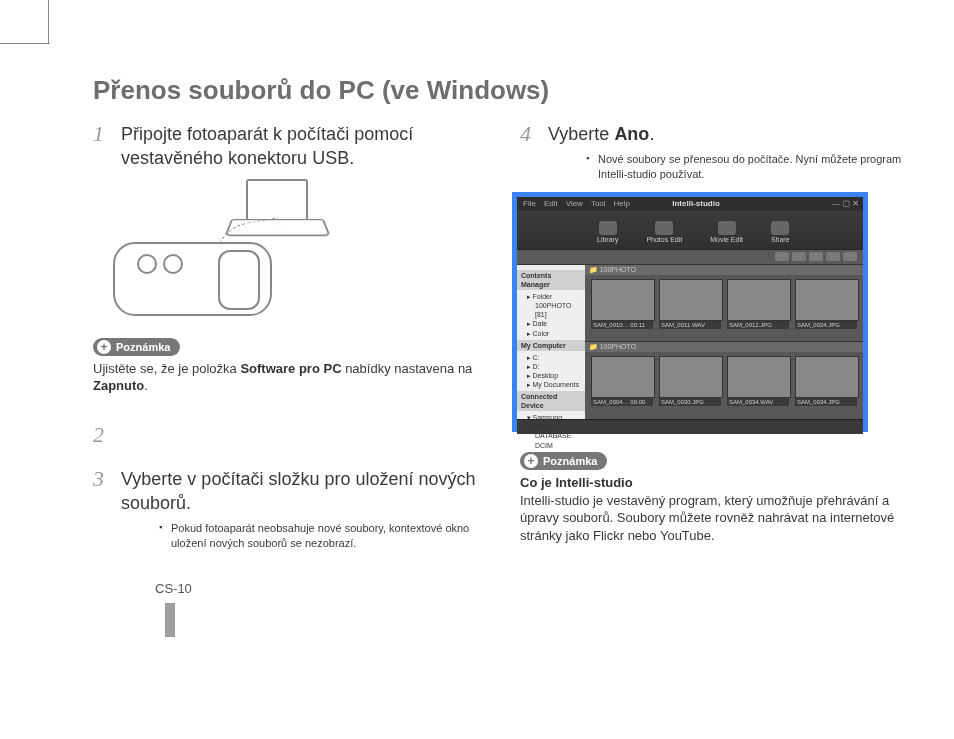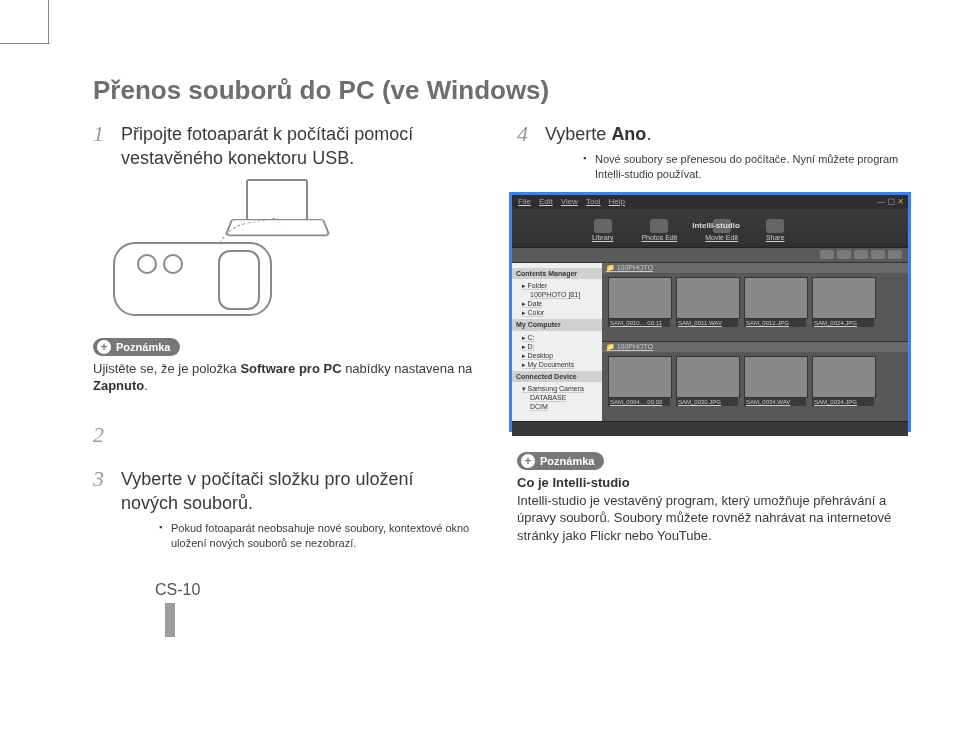--- a/index.html
+++ b/index.html
@@ -129,33 +129,32 @@
   .usb-cable {
     position:absolute;
     right:50px; top:44px;
     width:70px; height:50px;
     border:1.5px dashed #888; border-right:none; border-bottom:none;
     border-radius:40px 0 0 0;
     transform:rotate(-10deg);
   }
   
   .app {
-    width: 402px;
+    width: 356px;
     height: 240px;
     background:#4a4a4a;
-    border:3px solid #3b82f6;
+    border:5px solid #3b82f6;
     margin: 10px 0 0 -8px;
     font-size:8px;
     color:#ccc;
     position:relative;
     box-sizing:border-box;
-    text-decoration:underline;
   }
   .app-topbar { height:14px; background:#2e2e2e; padding:0 6px; line-height:14px; color:#aaa; display:flex; gap:8px;}
-  .app-title { position:absolute; left:12px; right:0; top:0; text-align:center; font-weight:bold; color:#ddd; line-height:14px; pointer-events:none;margin-top:24px;}
+  .app-title { position:absolute; left:12px; right:0; top:0; text-align:center; font-weight:bold; color:#ddd; line-height:14px; pointer-events:none;}
   .app-winbtns { position:absolute; right:4px; top:2px; color:#aaa; }
   .app-tabs { height:34px; background:linear-gradient(#3b3b3b,#303030); display:flex; gap:28px; padding:4px 0 0 80px; align-items:center; border-bottom:1px solid #222;}
   .app-tab { display:flex; flex-direction:column; align-items:center; gap:1px; color:#ccc; font-size:7px;}
   .app-tab .ico { width:18px; height:14px; border-radius:3px; background:#666;}
   .app-toolbar { height:14px; background:#5a5a5a; border-bottom:1px solid #333;}
   .app-toolbar .right { float:right; margin:2px 6px; display:flex; gap:3px;}
   .app-toolbar .pill { width:14px; height:9px; background:#7a7a7a; border-radius:2px;}
   .app-main { display:flex; height:calc(100% - 76px); }
   .app-side { width:90px; background:#efefef; color:#333; padding:3px 4px; font-size:7px; line-height:1.3; box-sizing:border-box;}
   .app-side .hdr { background:#d0d0d0; margin:2px -4px; padding:1px 4px; font-weight:bold; }
@@ -167,21 +166,21 @@
   .thumbs { display:flex; gap:6px; }
   .th { width:62px; }
   .th .img { width:62px; height:40px; background:#888; border:1px solid #333;}
   .th .cap { font-size:6px; background:#3a3a3a; padding:1px 2px; white-space:nowrap; overflow:hidden;}
   .mic { background: radial-gradient(circle at 50% 40%, #bbb 0 8px, #9a9a9a 9px 100%);}
   .app-status { height:14px; background:#3a3a3a; border-top:1px solid #222;}
   .pgnum {
     margin-top: 30px;
     text-align: left;
     padding-left: 62px;
-    font-size: 16px;
+    font-size: 13px;
     color:#555;
     position: relative;
   }
   .pgnum::after {
     content:"";
     position:absolute;
     left: 72px; top: 22px;
     width: 10px; height: 34px;
     background:#9e9e9e;
   }

